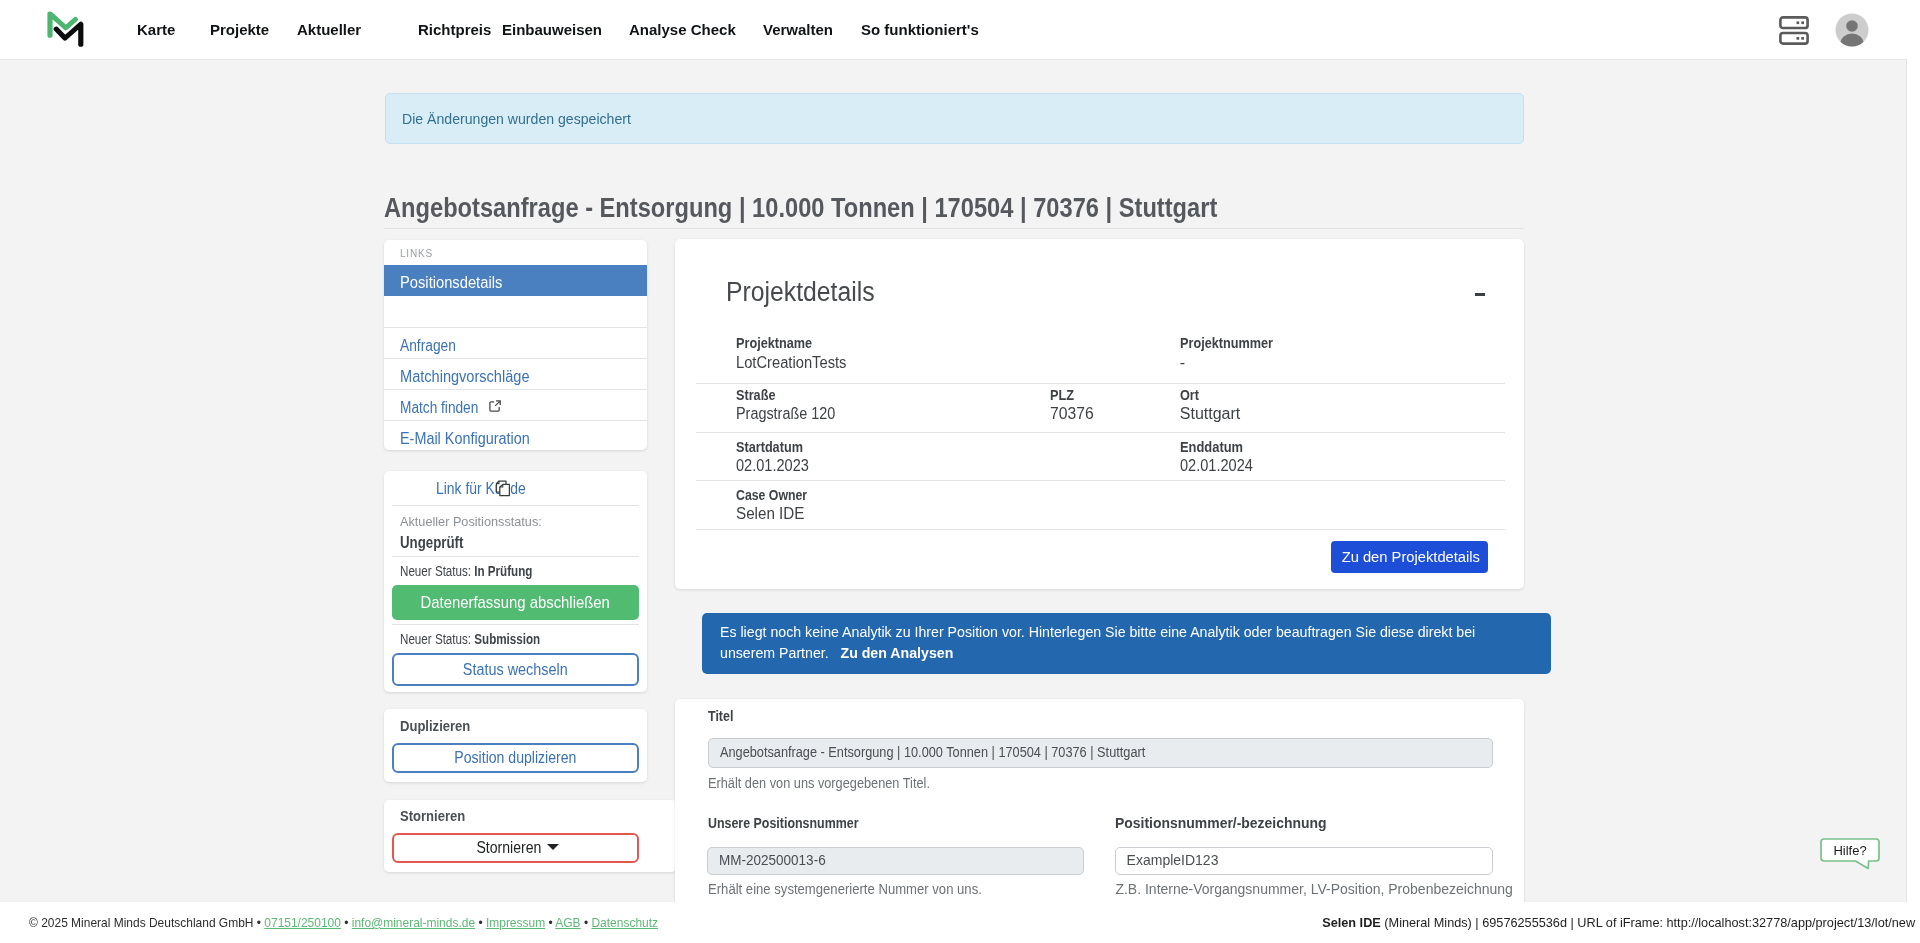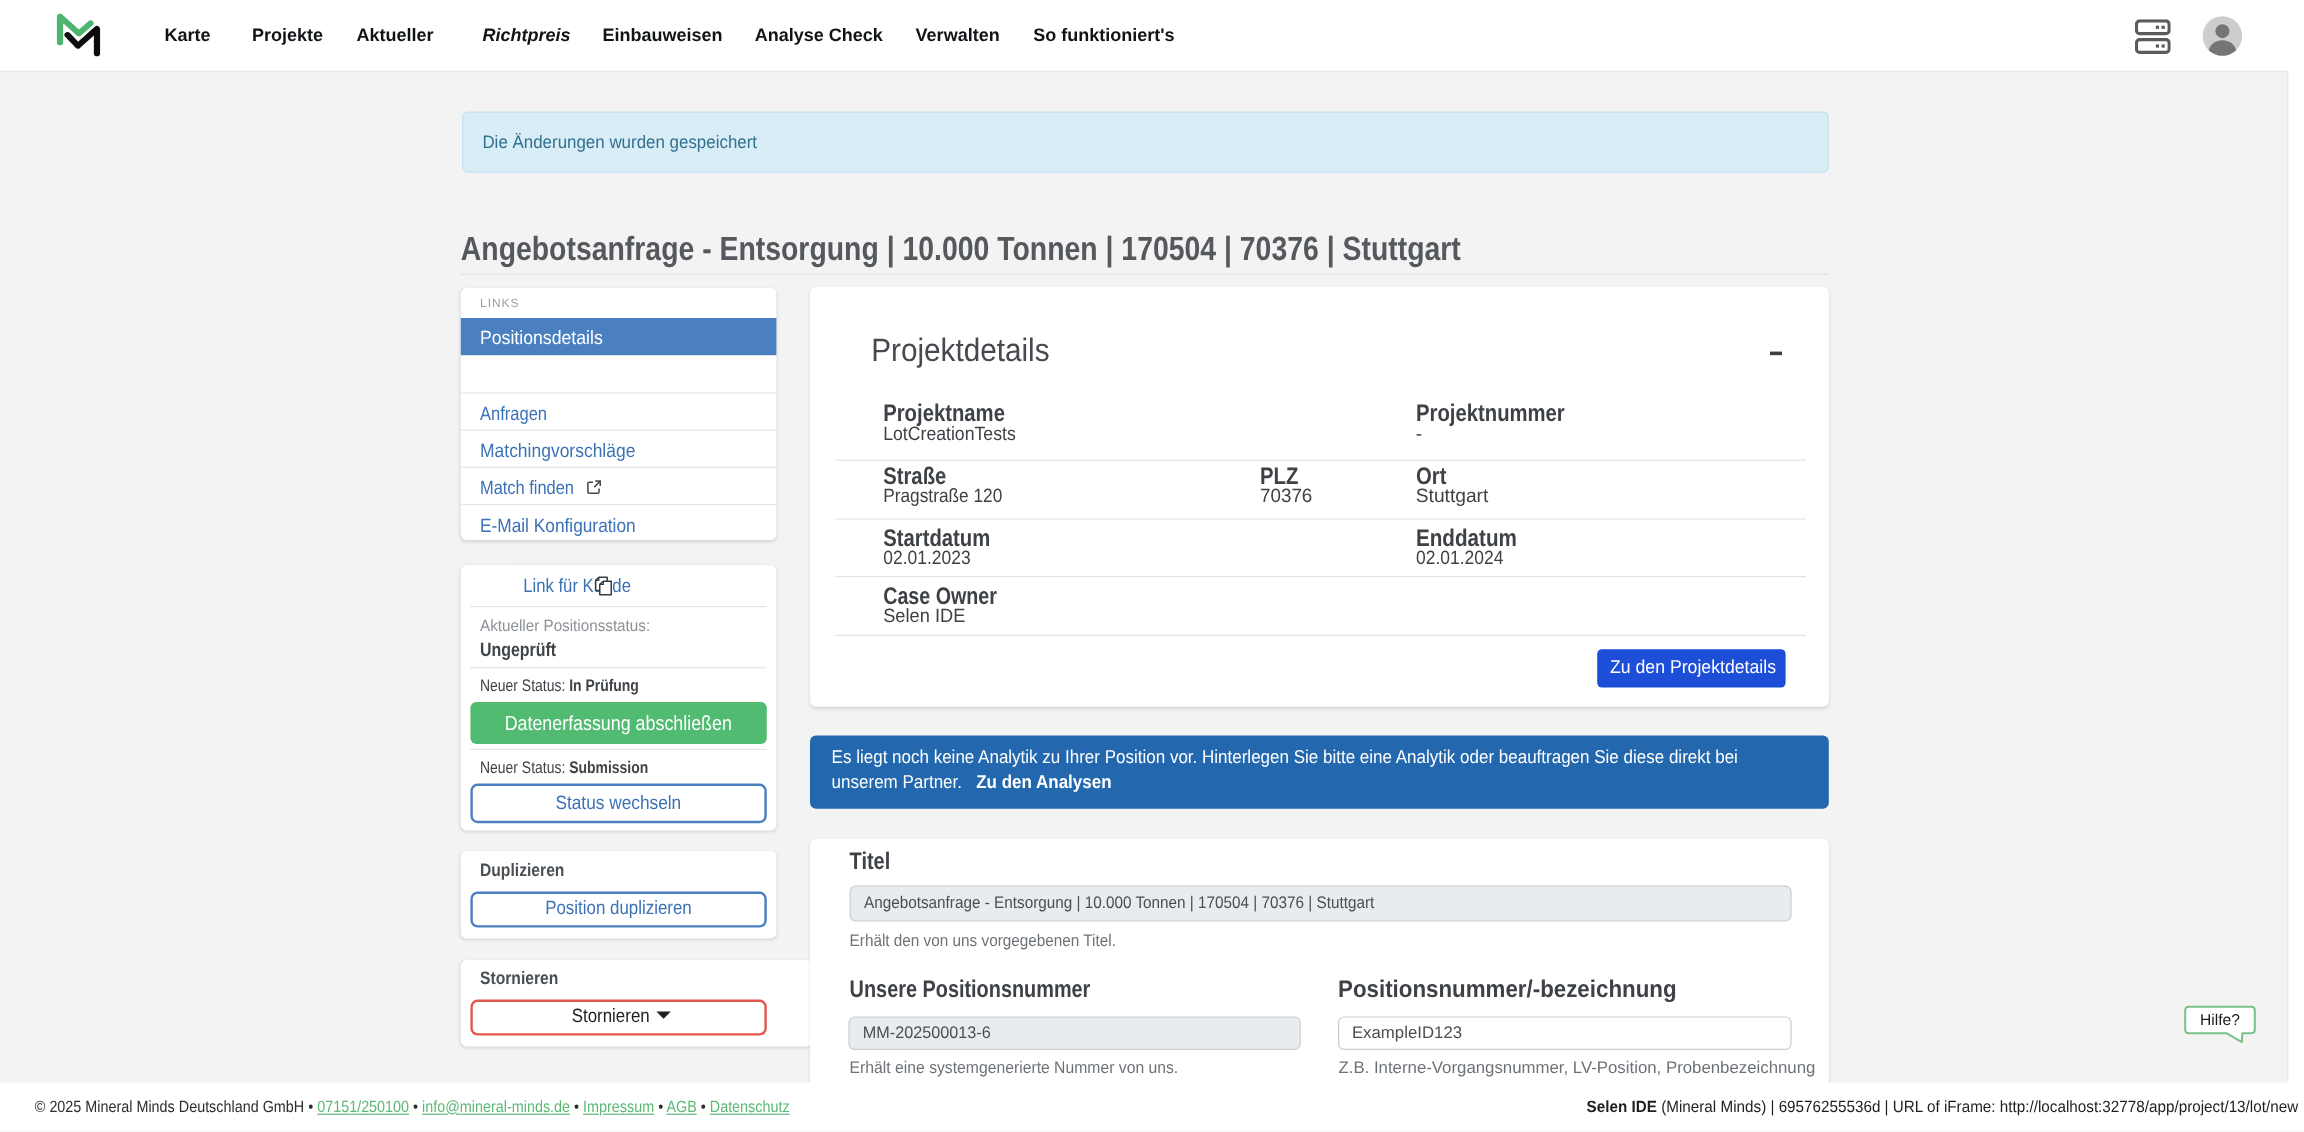--- a/index.html
+++ b/index.html
@@ -12,37 +12,37 @@
   #nav { position:absolute; left:0; top:0; width:1920px; height:60px; background:#fff; }
   #navline { position:absolute; left:0; top:59px; width:1907px; height:1px; background:#e7e7e7; }
   .navlink { position:absolute; top:0; height:60px; line-height:60px; font-size:15px; font-weight:700; color:#111417; white-space:nowrap; }
   .card { position:absolute; background:#fff; border-radius:5px; box-shadow:0 1px 3px rgba(0,0,0,.12); }
   .srow { position:absolute; left:0; width:263px; height:31px; line-height:35px; padding-left:16px; font-size:16px; color:#3b72b6; border-top:1px solid #e2e5e8; white-space:nowrap; }
   .srow.active { background:#4a7fc0; color:#fff; border-top:none; }
   .btn { position:absolute; text-align:center; font-size:16px; white-space:nowrap; }
   .divider { position:absolute; height:1px; background:#e2e5e8; }
   .inp { position:absolute; border:1px solid #c9cdd1; border-radius:5px; font-size:14px; color:#4a4e52; padding-left:11px; white-space:nowrap; overflow:hidden; }
   .inp.dis { background:#e9ecef; }
-  .lbl { position:absolute; font-size:20px; font-weight:700; color:#3e4246; white-space:nowrap; }
+  .lbl { position:absolute; font-size:15px; font-weight:700; color:#3e4246; white-space:nowrap; }
   .hlp { position:absolute; font-size:14px; color:#6d7277; white-space:nowrap; }
   .val { position:absolute; font-size:16px; color:#3e4246; white-space:nowrap; }
 </style>
 </head>
 <body>
 
 <div id="nav"></div>
 <div id="navline"></div>
 <svg class="abs" style="left:46px; top:2px;" width="40" height="47" viewBox="0 0 40 52" preserveAspectRatio="none">
   <polyline points="4,37 4,13 19.8,28.7 29.4,19.2" fill="none" stroke="#4db56f" stroke-width="5.2" stroke-linecap="round" stroke-linejoin="round"></polyline>
   <polyline points="10.3,30 19,40 34.8,24.4 34.8,47" fill="none" stroke="#0c0c0c" stroke-width="5.2" stroke-linecap="round" stroke-linejoin="round"></polyline>
 </svg>
 <a class="navlink" style="left:137px;">Karte</a>
 <a class="navlink" style="left:210px;">Projekte</a>
 <a class="navlink" style="left:297px;">Aktueller</a>
-<a class="navlink" style="left:402px;font-style:italic;">Richtpreis</a>
+<a class="navlink" style="left:418px;">Richtpreis</a>
 <a class="navlink" style="left:502px;">Einbauweisen</a>
 <a class="navlink" style="left:629px;">Analyse Check</a>
 <a class="navlink" style="left:763px;">Verwalten</a>
 <a class="navlink" style="left:861px;">So funktioniert's</a>
 
 <svg class="abs" style="left:1779px; top:16px;" width="30" height="29" viewBox="0 0 30 29">
   <rect x="1.4" y="1.4" width="27.2" height="10.6" rx="2.6" fill="#fff" stroke="#5b5b5b" stroke-width="2.6"></rect>
   <rect x="1.4" y="17" width="27.2" height="10.6" rx="2.6" fill="#fff" stroke="#5b5b5b" stroke-width="2.6"></rect>
   <rect x="17.5" y="5.4" width="2.7" height="2.7" fill="#5b5b5b"></rect>
   <rect x="22.3" y="5.4" width="2.7" height="2.7" fill="#5b5b5b"></rect>
@@ -134,21 +134,21 @@
   <div class="val" style="left:504.8px; top:217.9px;"><span class="sx" style="transform:scaleX(.91);">02.01.2024</span></div>
   <div class="divider" style="left:21px; top:241.1px; width:809px;"></div>
 
   <div class="lbl" style="left:60.5px; top:247px;"><span class="sx" style="transform:scaleX(.82);">Case Owner</span></div>
   <div class="val" style="left:60.5px; top:266.2px;"><span class="sx" style="transform:scaleX(.95);">Selen IDE</span></div>
   <div class="divider" style="left:21px; top:290px; width:809px;"></div>
 
   <div class="btn" style="left:656px; top:302px; width:157px; height:32px; line-height:32px; padding-left:3px; background:#1d4ed8; color:#fff; font-size:15.5px; border-radius:4px;"><span class="sx" style="transform:scaleX(.95);">Zu den Projektdetails</span></div>
 </div>
 
-<div class="abs" style="left:675px; top:613px; width:849px; height:61px; background:#2368af; border-radius:5px; color:#fff; font-size:15.5px;">
+<div class="abs" style="left:702px; top:613px; width:849px; height:61px; background:#2368af; border-radius:5px; color:#fff; font-size:15.5px;">
   <div class="abs" style="left:18.3px; top:9.7px; white-space:nowrap;"><span class="sx" style="transform:scaleX(.914);">Es liegt noch keine Analytik zu Ihrer Position vor. Hinterlegen Sie bitte eine Analytik oder beauftragen Sie diese direkt bei</span></div>
   <div class="abs" style="left:18.3px; top:30.8px; white-space:nowrap;"><span class="sx" style="transform:scaleX(.914);">unserem Partner. &nbsp;&nbsp;<b>Zu den Analysen</b></span></div>
 </div>
 
 <div class="card" style="left:675px; top:699px; width:849px; height:206px;">
   <div class="lbl" style="left:32.5px; top:8.3px;"><span class="sx" style="transform:scaleX(.83);">Titel</span></div>
   <div class="inp dis" style="left:32.5px; top:38.5px; width:785.5px; height:30.5px; padding-top:5px;"><span class="sx" style="transform:scaleX(.91);">Angebotsanfrage - Entsorgung | 10.000 Tonnen | 170504 | 70376 | Stuttgart</span></div>
   <div class="hlp" style="left:32.8px; top:75.8px;"><span class="sx" style="transform:scaleX(.911);">Erhält den von uns vorgegebenen Titel.</span></div>
   <div class="lbl" style="left:32.5px; top:115.4px;"><span class="sx" style="transform:scaleX(.828);">Unsere Positionsnummer</span></div>
   <div class="lbl" style="left:440.4px; top:115.4px;"><span class="sx" style="transform:scaleX(.93);">Positionsnummer/-bezeichnung</span></div>

